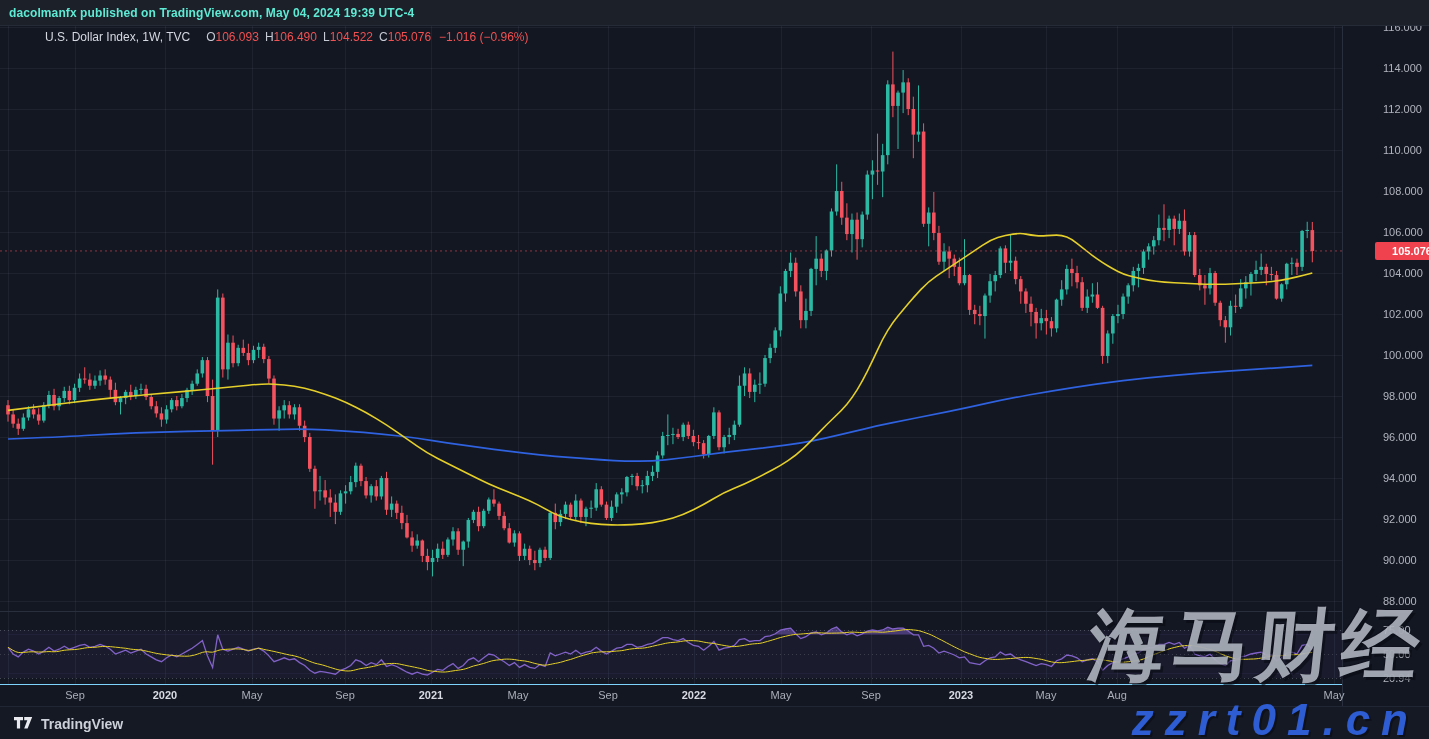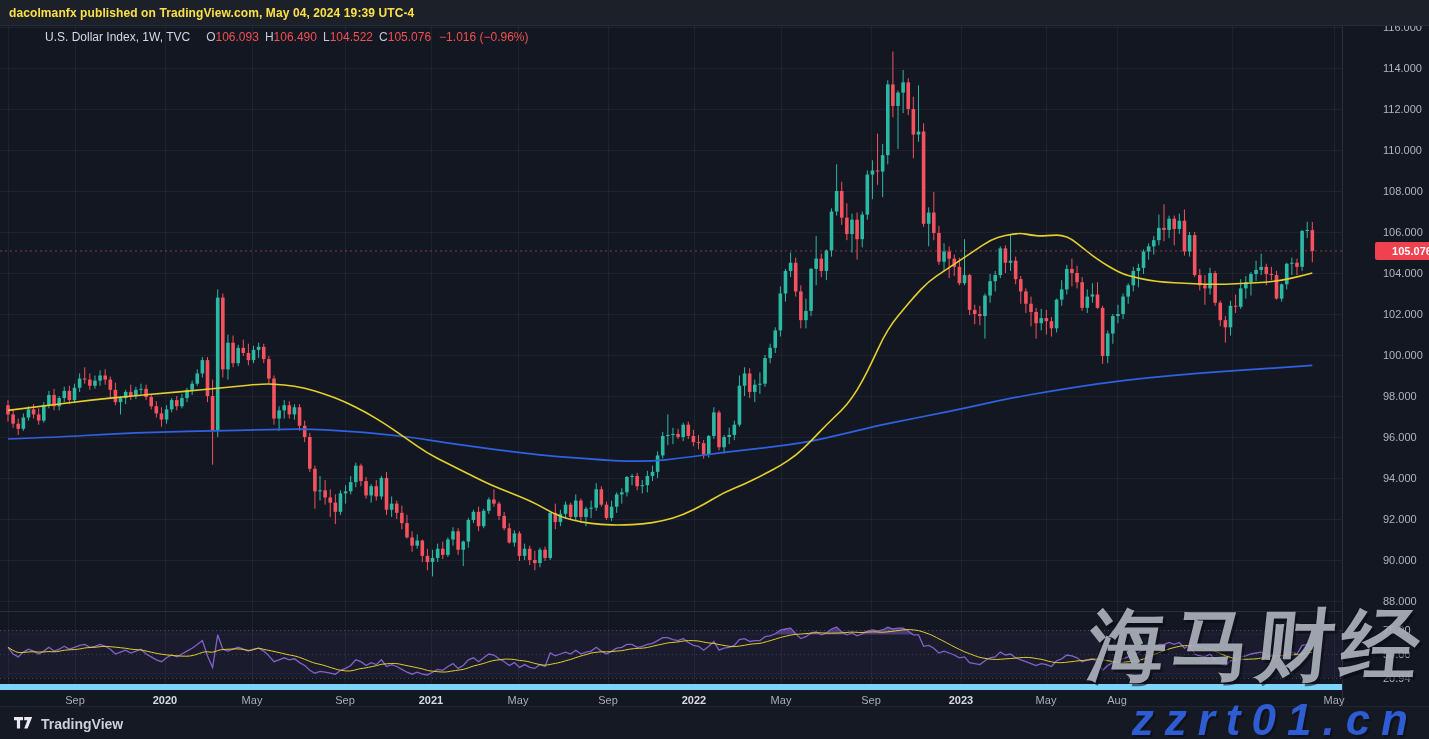--- a/index.html
+++ b/index.html
@@ -1,31 +1,31 @@
 <!DOCTYPE html>
 <html><head>
 <meta charset="utf-8">
 <style>
   html,body{margin:0;padding:0;background:#0d1017;}
   #app{position:relative;width:1429px;height:739px;background:#131722;overflow:hidden;
        font-family:"Liberation Sans","DejaVu Sans",sans-serif;-webkit-font-smoothing:antialiased;}
   #chart-svg{position:absolute;left:0;top:0;}
   .top-strip{position:absolute;left:0;top:0;width:1429px;height:25px;background:#1b2029;
       border-bottom:1px solid #262b38;display:flex;align-items:center;z-index:6;}
-  .top-strip span{color:#fde047;font-size:12px;font-weight:bold;padding-left:9px;letter-spacing:.1px;}
+  .top-strip span{color:#5eead4;font-size:12px;font-weight:bold;padding-left:9px;letter-spacing:.1px;}
   .legend{position:absolute;left:45px;top:30px;z-index:5;font-size:12px;color:#d5d8e0;white-space:nowrap;}
   .legend .sym{margin-right:10px;}
   .legend .k{color:#c6cad4;margin-left:6px;}
   .legend .v{color:#f05152;}
   .legend .chg{color:#f05152;margin-left:8px;}
   .price-axis{position:absolute;left:1342px;top:25px;width:87px;height:659px;z-index:4;margin-left:31px;}
   .axis-label{position:absolute;left:10px;color:#b2b5be;font-size:11px;line-height:14px;}
   .last-tag{position:absolute;left:2px;width:74px;height:18px;border-radius:2px;background:#f0424e;
       color:#fff;font-size:11px;font-weight:bold;display:flex;align-items:center;justify-content:center;z-index:5;}
-  .time-axis{position:absolute;left:0;top:684px;width:1342px;height:22px;border-top:6px solid #7dd3fc;z-index:3;}
+  .time-axis{position:absolute;left:0;top:684px;width:1342px;height:22px;border-top:1px solid #7dd3fc;z-index:3;}
   .time-label{position:absolute;top:4px;width:44px;margin-left:-22px;text-align:center;font-size:11px;color:#a9aeb9;}
   .time-label.yr{color:#d8dbe3;font-weight:bold;}
   .footer{position:absolute;left:0;top:706px;width:1429px;height:33px;background:#151924;
       border-top:1px solid #20московский?;border-top:1px solid #202633;display:flex;align-items:center;z-index:6;}
   .footer .brand{color:#ccd0d8;font-size:14px;font-weight:bold;margin-left:8px;}
   .footer .logo{margin-left:14px;display:flex;align-items:center;}
   .wm-cn{position:absolute;right:4px;top:606px;z-index:7;font-size:78px;font-weight:900;line-height:1;
       color:rgba(184,190,201,0.85);letter-spacing:6px;transform:skewX(-6deg);white-space:nowrap;
       text-shadow:3px 3px 0 rgba(8,10,16,.55),-1px -1px 0 rgba(8,10,16,.35);}
   .wm-url{position:absolute;right:10px;top:698px;z-index:8;font-size:44px;font-weight:bold;font-style:italic;

